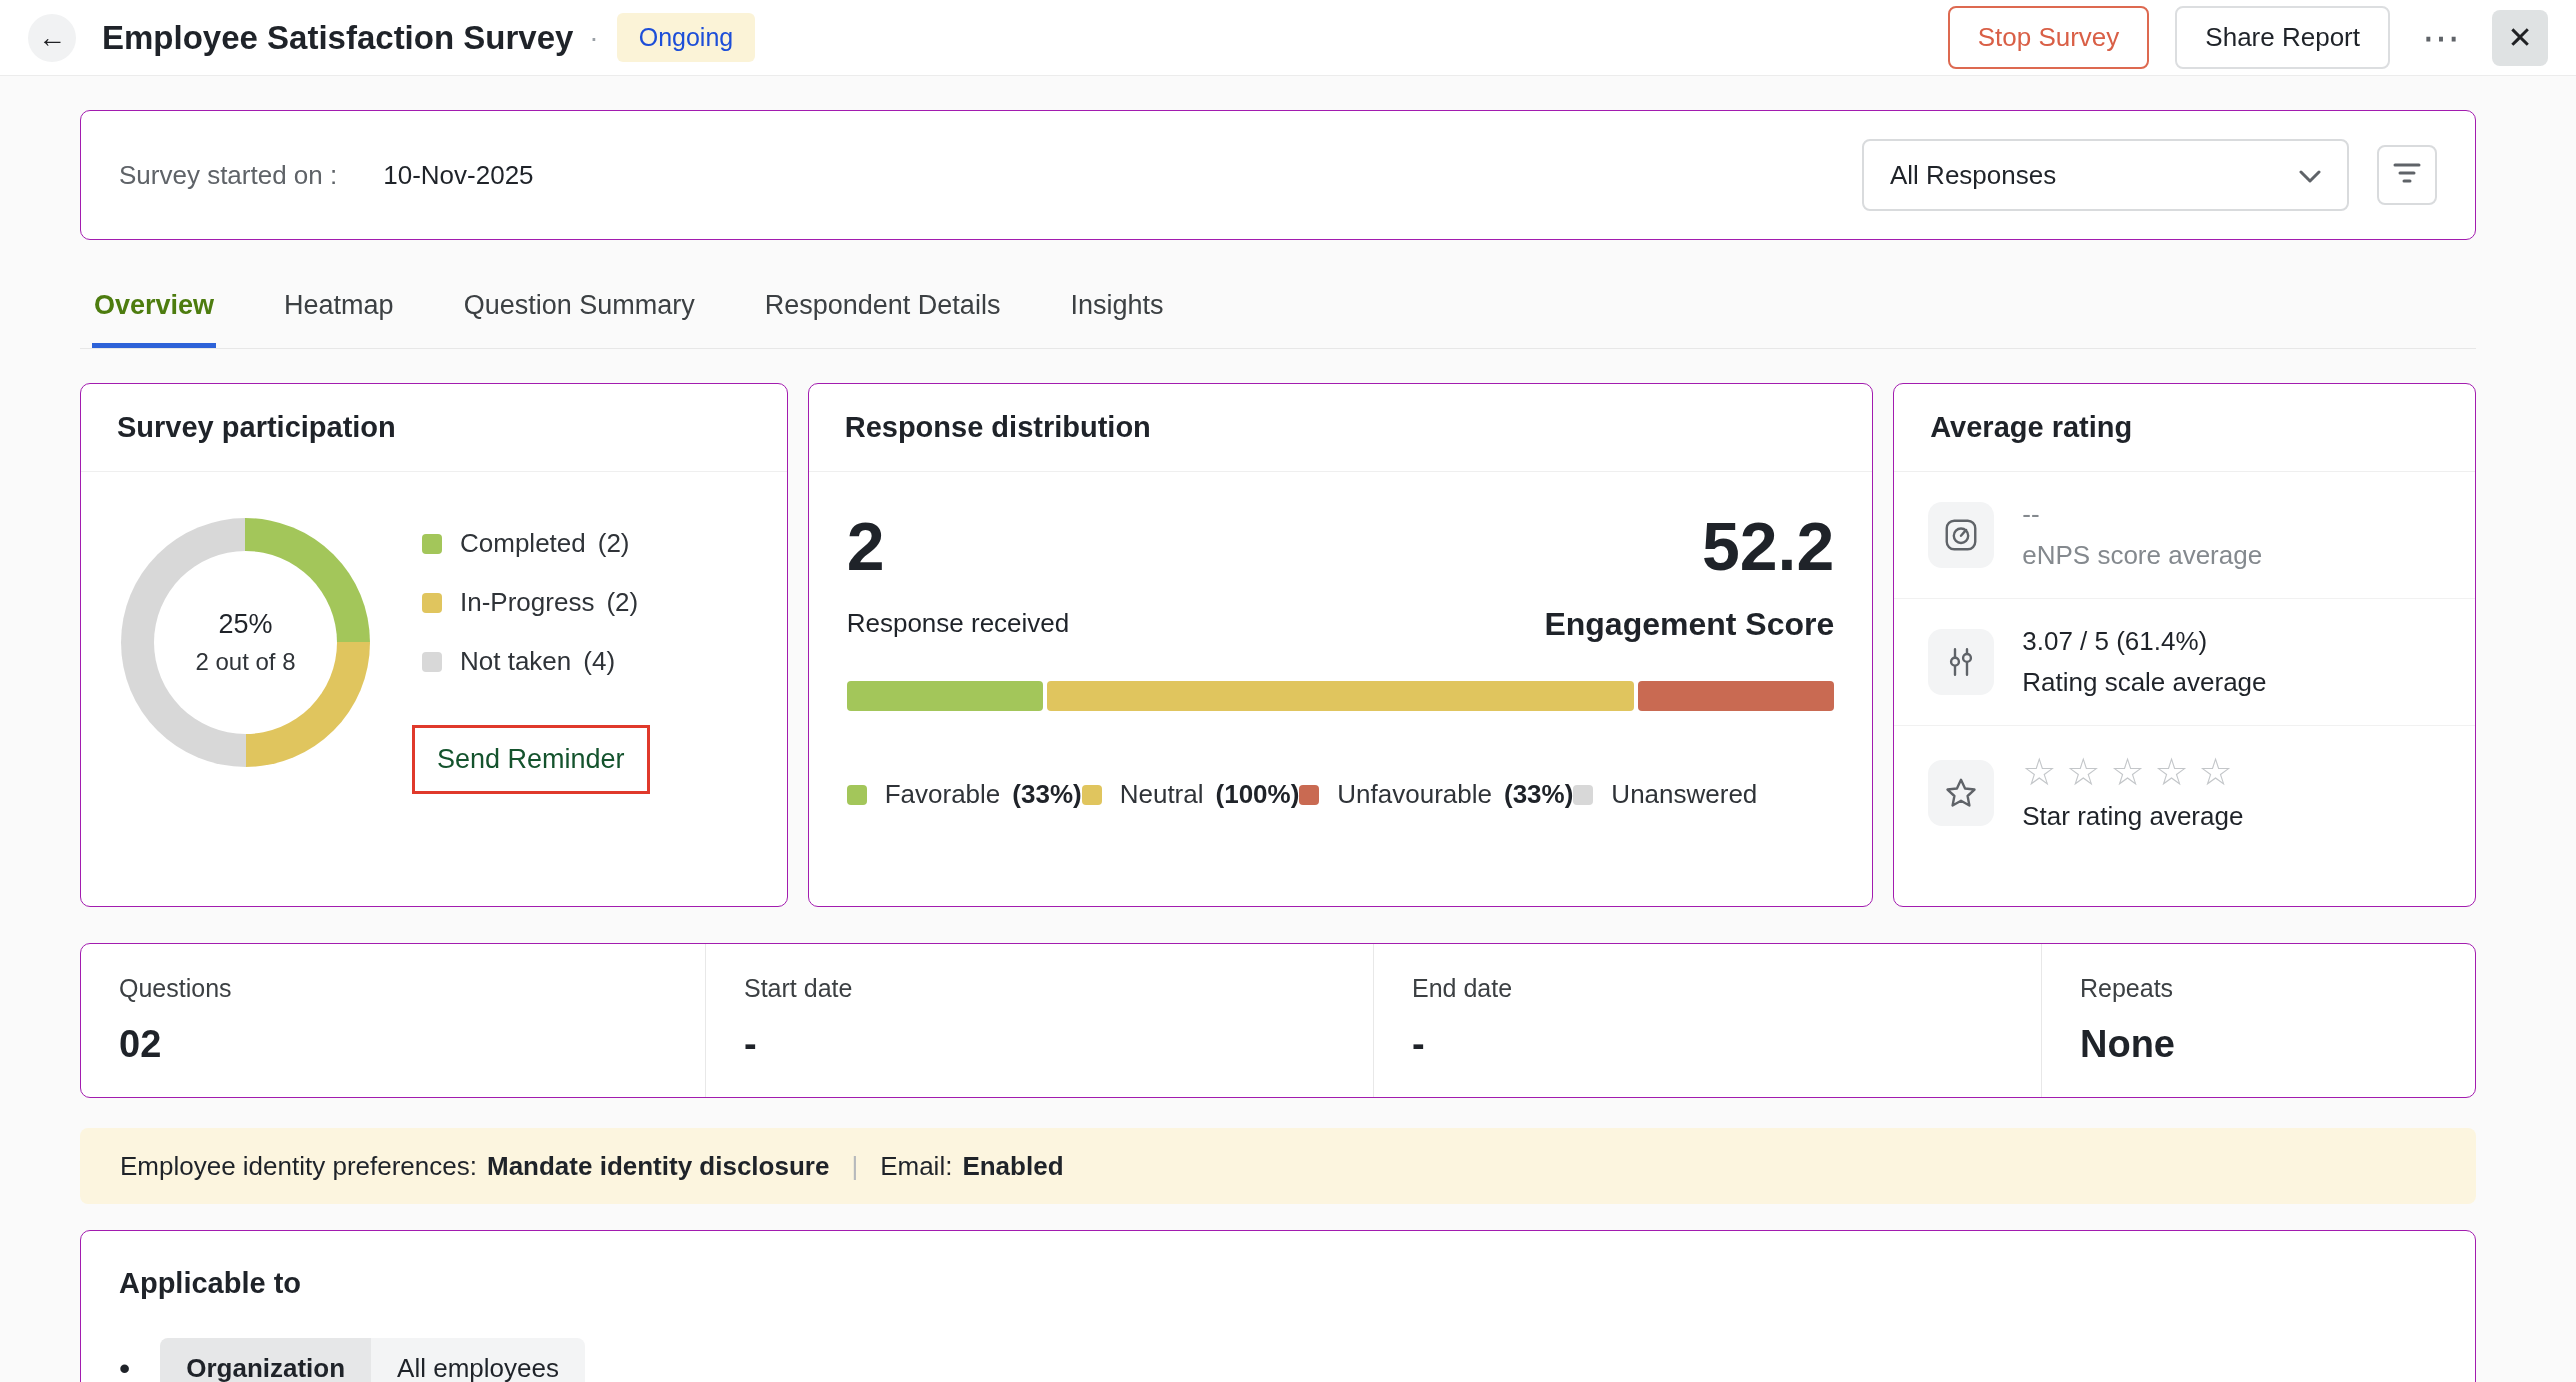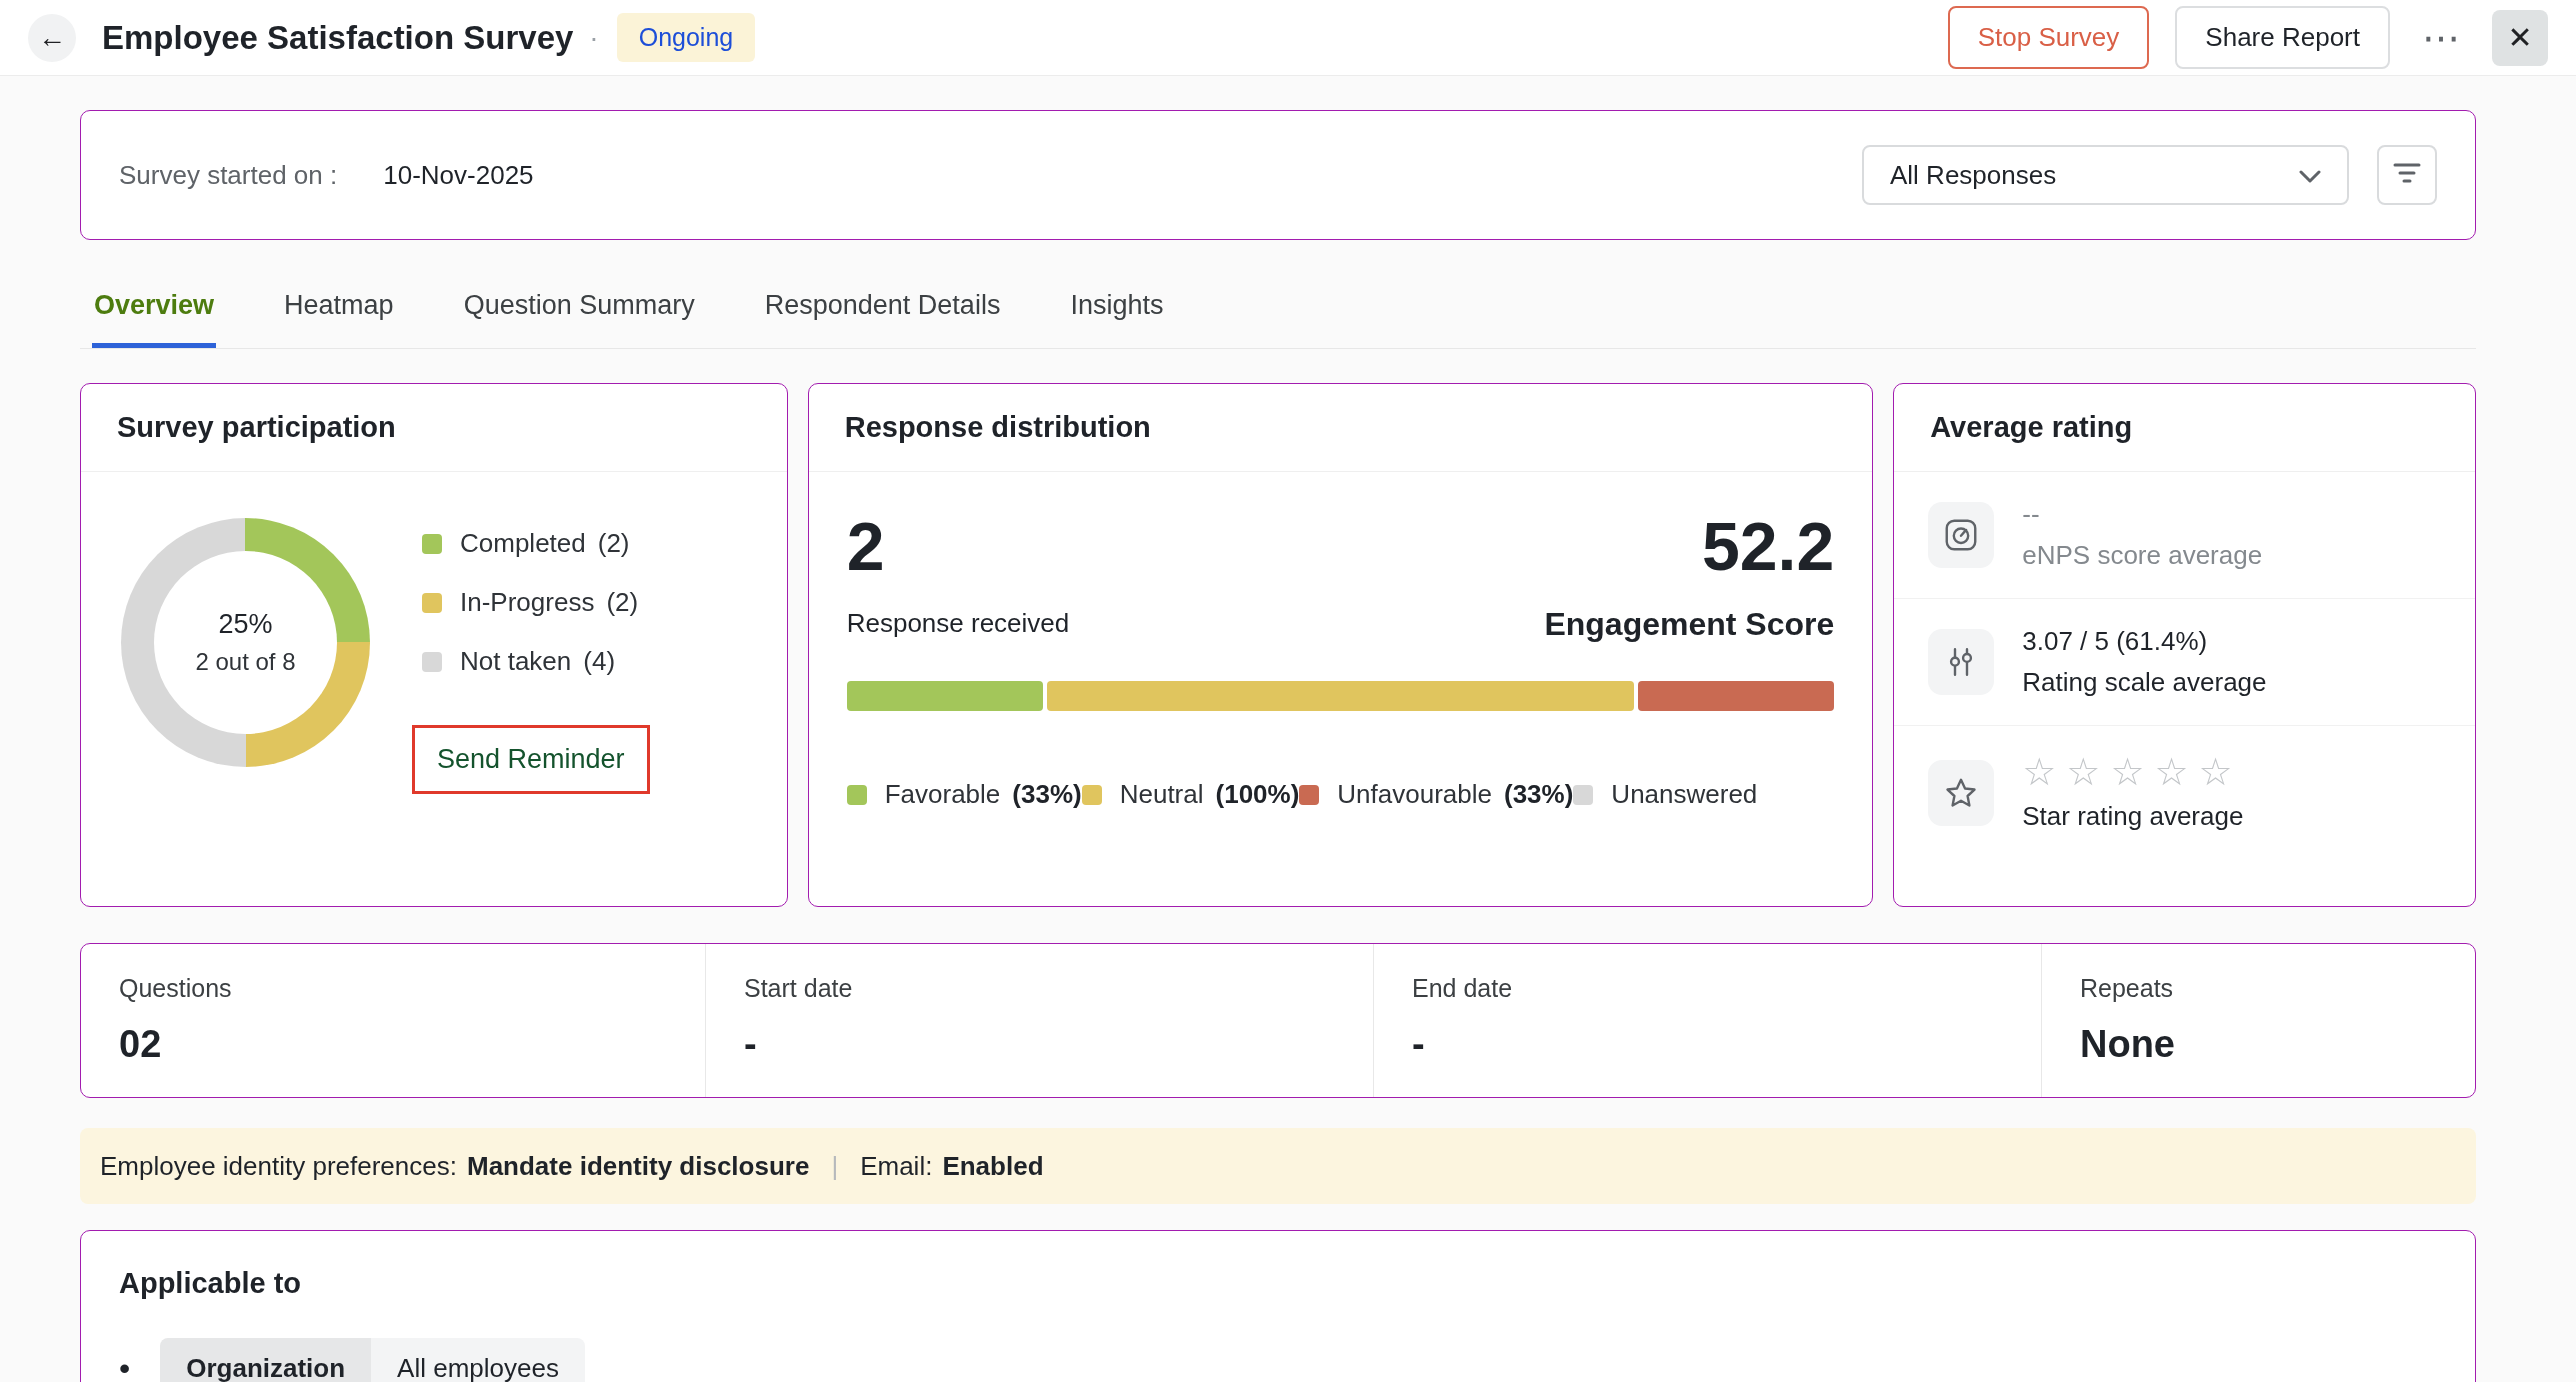--- a/index.html
+++ b/index.html
@@ -28,21 +28,21 @@
   .more-btn { font-size: 38px; color: #5f6368; padding: 0 6px; cursor: pointer; }
   .close-btn { width: 56px; height: 56px; background: #dfe2e3; border-radius: 8px;
                display: flex; align-items: center; justify-content: center;
                font-size: 30px; color: #202124; cursor: pointer; }
   
   .main { padding: 34px 100px 0 80px; }
   .panel { background: #fff; border: 1px solid #a21caf; border-radius: 10px; }
   .info-card { height: 130px; display: flex; align-items: center; padding: 0 38px; }
   .info-label { font-size: 26px; color: #5f6368; }
   .info-value { font-size: 26px; font-weight: 500; margin-left: 46px; }
-  .dropdown { margin-left: auto; width: 487px; height: 60px; border: 2px solid #d9dbdd;
+  .dropdown { margin-left: auto; width: 487px; height: 72px; border: 2px solid #d9dbdd;
               border-radius: 8px; display: flex; align-items: center; justify-content: space-between;
               padding: 0 26px; font-size: 26px; background: #fff; cursor: pointer; }
   .filter-btn { width: 60px; height: 60px; border: 2px solid #d9dbdd; border-radius: 8px;
                 margin-left: 28px; display: flex; align-items: center; justify-content: center;
                 background: #fff; cursor: pointer; }
   
   .tabs { display: flex; gap: 66px; margin-top: 34px; border-bottom: 1px solid #e7e7e7; padding: 0 12px; }
   .tab { font-size: 27px; color: #3c4043; padding: 16px 2px 22px;
          border-bottom: 5px solid transparent; cursor: pointer; white-space: nowrap; }
   .tab.active { color: #4d7c0f; font-weight: 700; border-bottom-color: #2d62d8; }
@@ -95,21 +95,21 @@
   .stat { padding: 30px 38px; }
   .stat + .stat { border-left: 1px solid #e8e8e8; }
   .stat:nth-child(1) { width: 624px; }
   .stat:nth-child(2) { width: 668px; }
   .stat:nth-child(3) { width: 668px; }
   .stat:nth-child(4) { flex: 1; }
   .stat-label { font-size: 25px; color: #3c4043; }
   .stat-value { font-size: 38px; font-weight: 700; margin-top: 20px; }
   
   .identity { margin-top: 30px; height: 76px; background: #fcf5df; border-radius: 8px;
-              display: flex; align-items: center; padding: 0 20px; font-size: 26px; }
+              display: flex; align-items: center; padding: 0 40px; font-size: 26px; }
   .identity .bold { font-weight: 700; margin-left: 10px; }
   .identity .sep { color: #b6b9bc; margin: 0 22px; }
   
   .applicable { margin-top: 26px; padding: 36px 38px; height: 200px; }
   .applicable-title { font-size: 29px; font-weight: 600; }
   .applicable-row { display: flex; align-items: center; margin-top: 38px; }
   .bullet { font-size: 32px; margin-right: 30px; }
   .chip { font-size: 26px; padding: 15px 26px; }
   .chip-dark { background: #e6e7e8; font-weight: 600; border-radius: 8px 0 0 8px; }
   .chip-light { background: #f3f4f5; border-radius: 0 8px 8px 0; }

